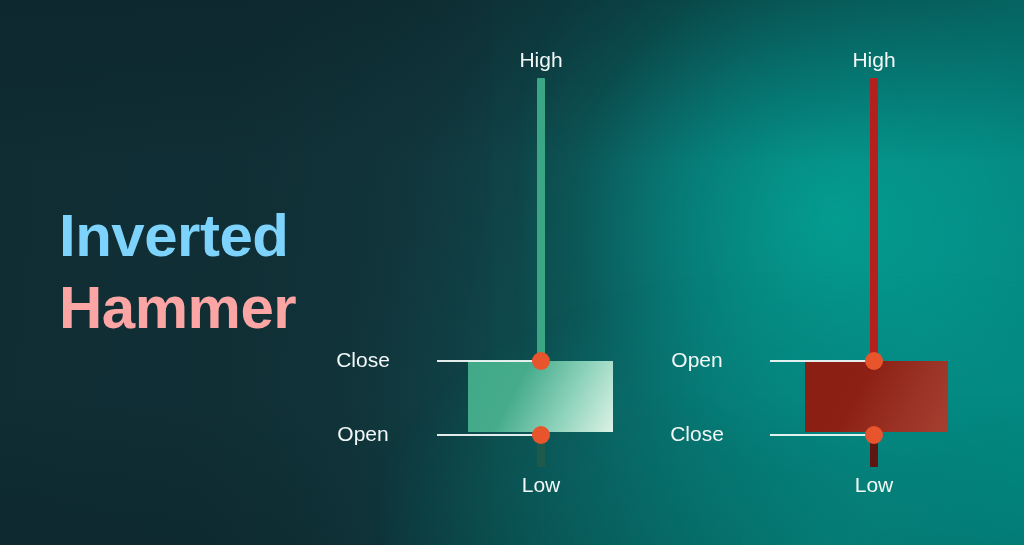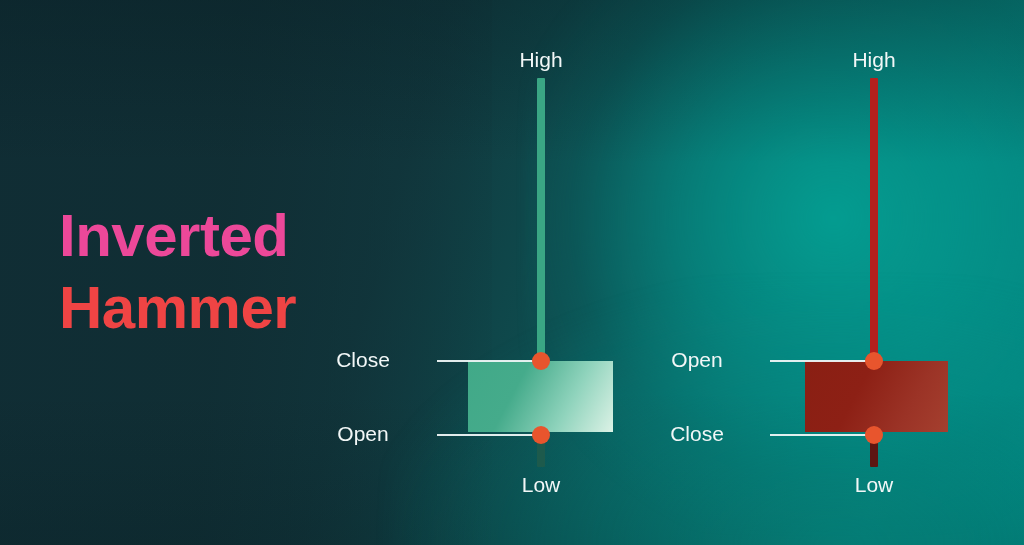--- a/index.html
+++ b/index.html
@@ -83,22 +83,22 @@
     top: 206px;
     line-height: 1.0;
     user-select: none;
   }
   .headline .line {
     display: block;
     font-size: 60px;
     font-weight: 700;
     letter-spacing: -0.5px;
   }
-  .headline .line-1 { color: #ec4899; margin-bottom: 12px; }
-  .headline .line-2 { color: #ef4444; }
+  .headline .line-1 { color: #7dd3fc; margin-bottom: 12px; }
+  .headline .line-2 { color: #fca5a5; }
 
   
   .candle { position: absolute; top: 0; left: 0; width: 100%; height: 100%; }
 
   .wick {
     position: absolute;
     width: 8px;
     border-radius: 1px;
   }
   .body {

